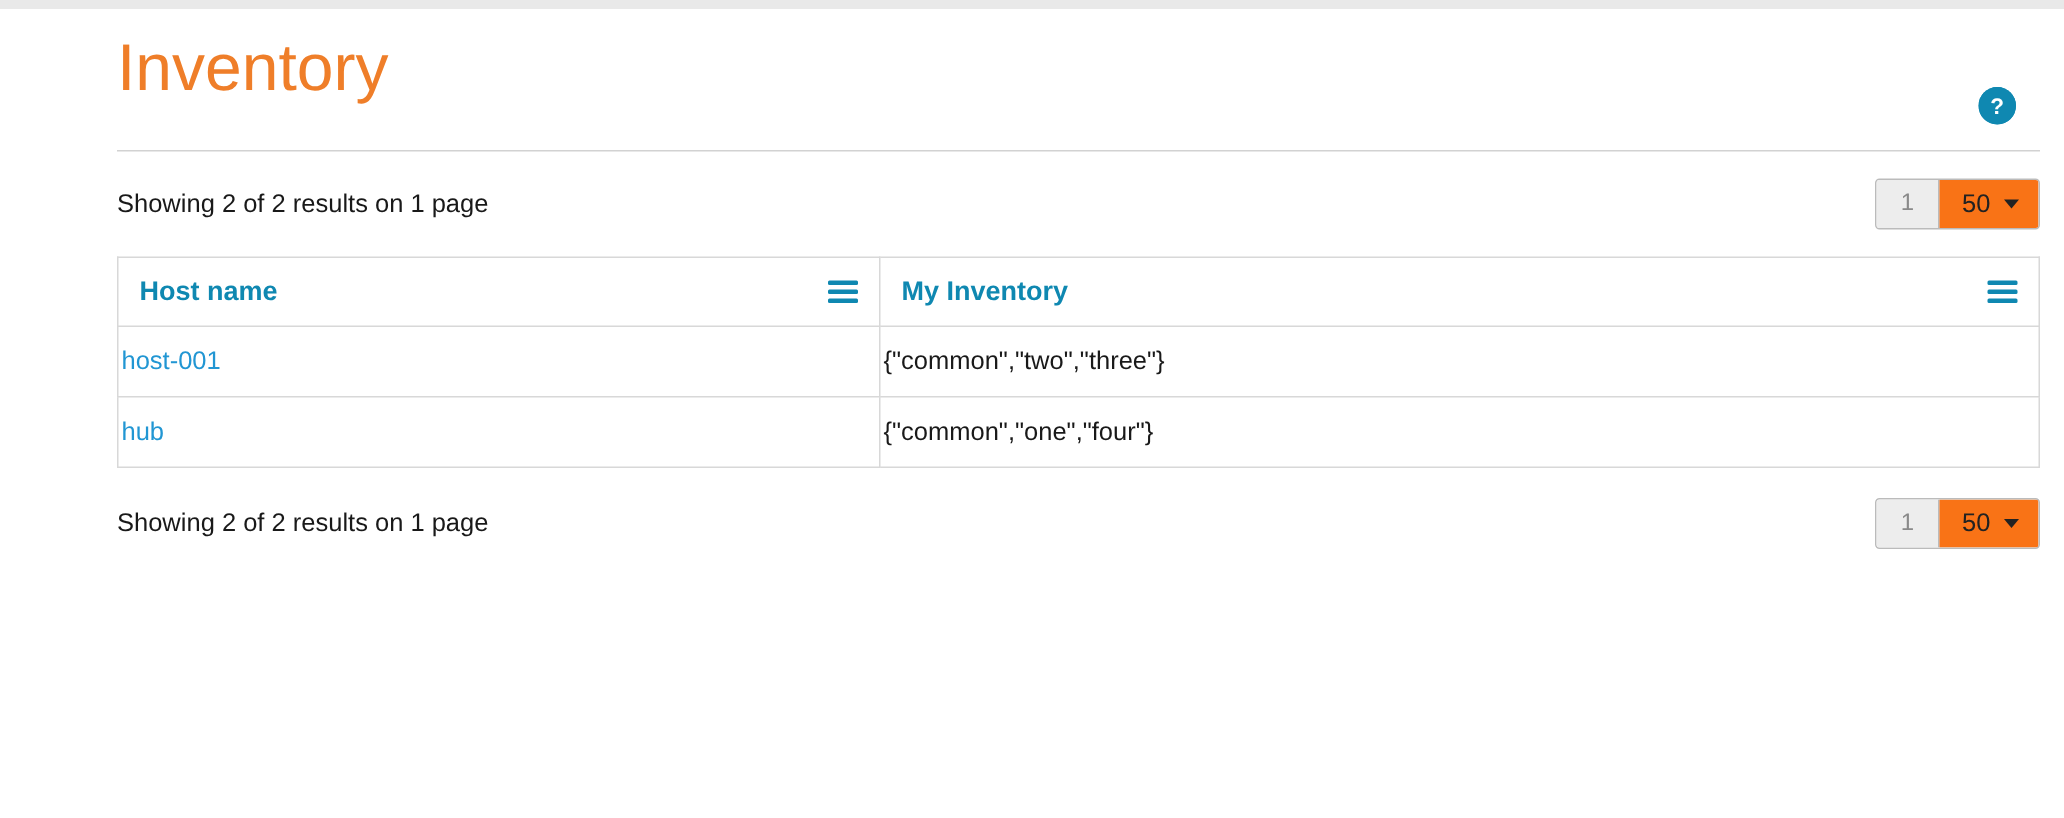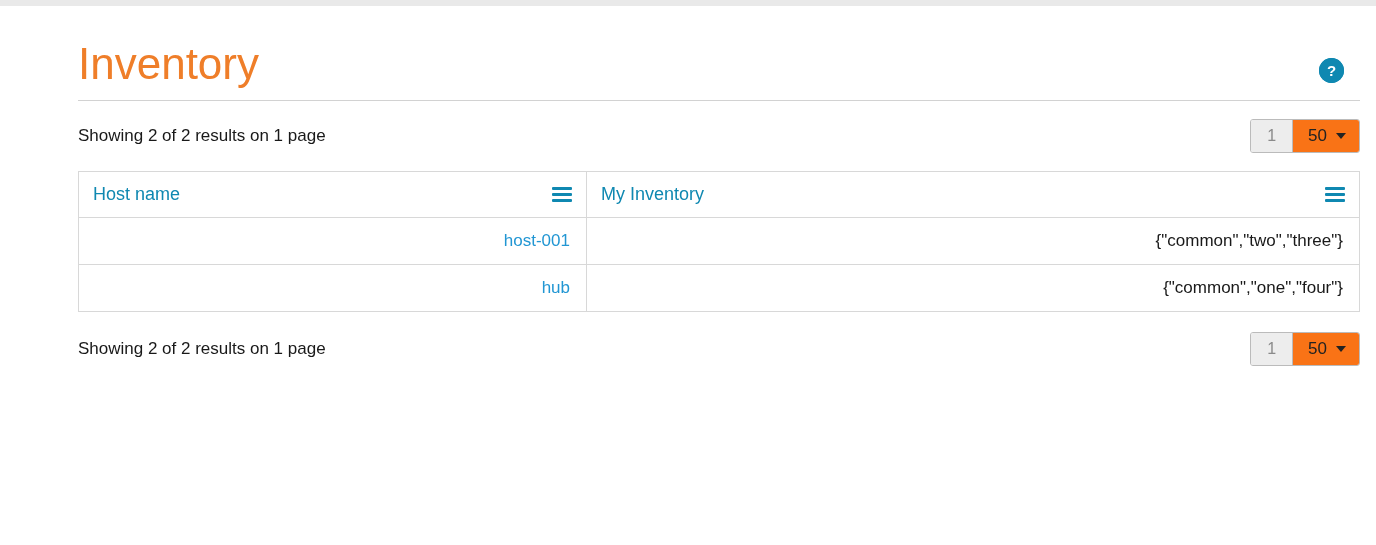--- a/index.html
+++ b/index.html
@@ -28,21 +28,21 @@
   .page {
     position: absolute;
     top: 6px; left: 0;
     width: 1376px;
   }
 
   
   .title-row {
     position: relative;
     margin: 0 16px 0 78px;
-    padding-top: 36px;
+    padding-top: 18px;
     height: 94px;
   }
   .page-title {
     font-size: 44px;
     font-weight: 400;
     color: #ef7e29;
     line-height: 1;
     letter-spacing: 0px;
     margin: 0;
   }
@@ -157,21 +157,21 @@
   }
   table.inv th, table.inv td {
     border: 1px solid #d8d8d8;
     text-align: left;
     vertical-align: middle;
   }
   table.inv th {
     height: 46px;
     padding: 0 14px 0 14px;
     font-size: 18px;
-    font-weight: normal;
+    font-weight: bold;
     color: #0f88b1;
   }
   .th-inner {
     display: flex;
     align-items: center;
     justify-content: space-between;
     width: 100%;
   }
   .hamburger-icon {
     width: 20px;
@@ -183,24 +183,23 @@
     flex: 0 0 auto;
   }
   .hamburger-icon i {
     display: block;
     height: 3px;
     background: #0f88b1;
     border-radius: 1px;
   }
   table.inv td {
     height: 47px;
-    padding: 0 16px;
+    padding: 0 2px;
     font-size: 17px;
     color: #191919;
-    text-align: right;
   }
   .host-link {
     color: #2196d3;
     text-decoration: none;
     cursor: pointer;
     font-size: 17px;
   }
   .col-host { width: 508px; }
 </style>
 </head>

